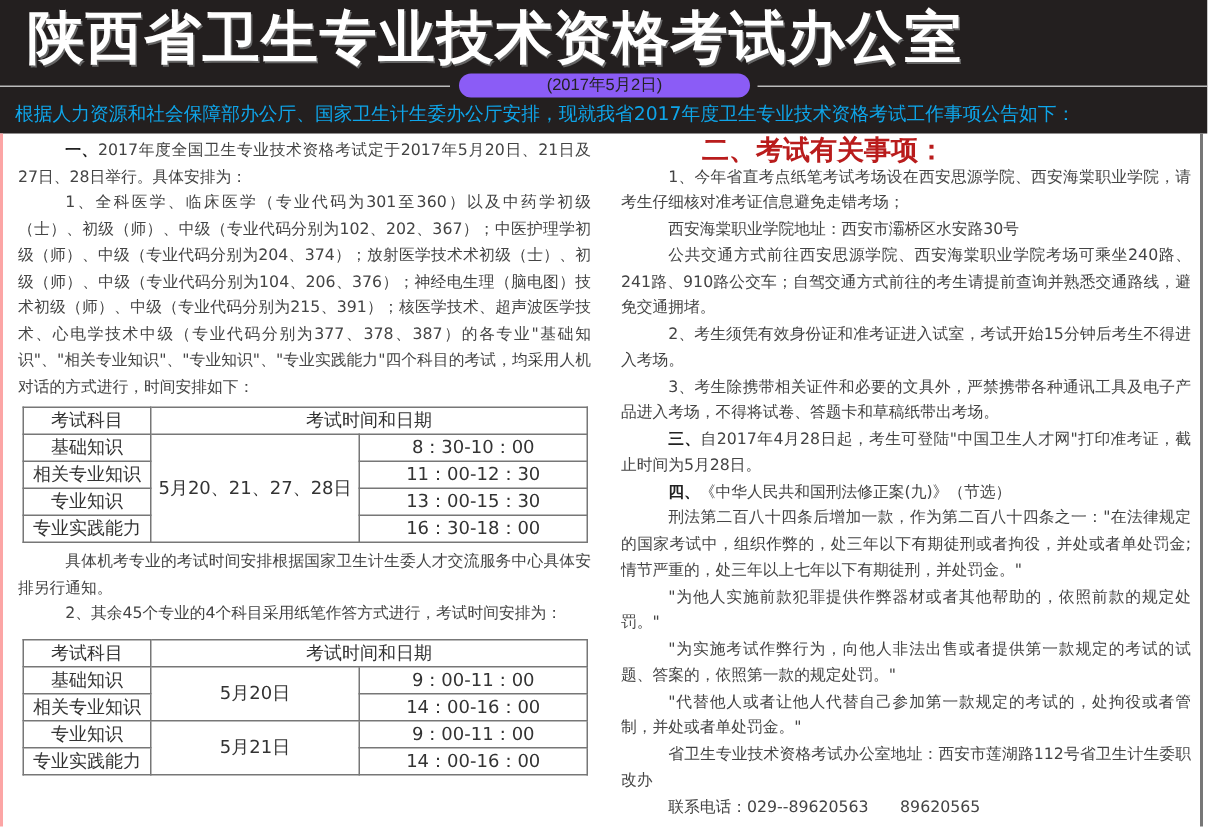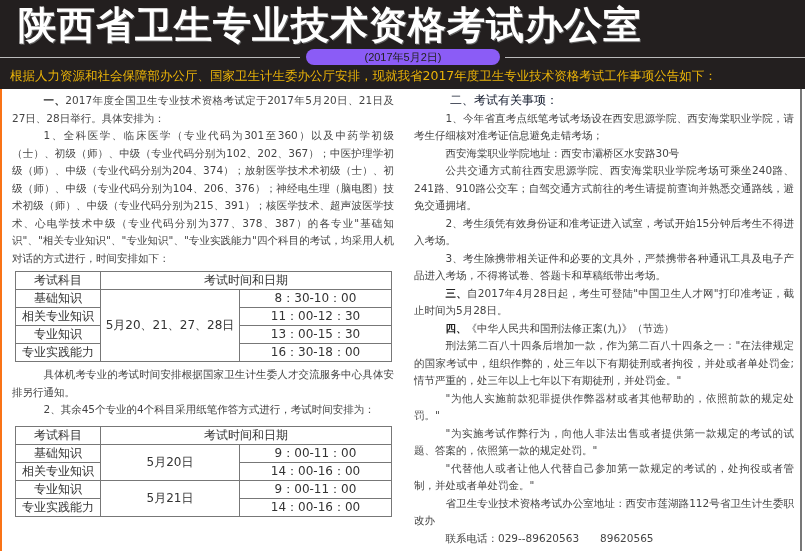--- a/index.html
+++ b/index.html
@@ -31,31 +31,31 @@
   .date-line.left { left: 0; width: 300px; }
   .date-line.right { left: 505px; width: 300px; }
   .date-pill {
     position: absolute; left: 306px; top: 0; width: 194px; height: 16px;
     background: #8b5cf6; border-radius: 8px;
     color: #222; font-size: 11px; line-height: 16px; text-align: center;
     font-family: "Liberation Sans", sans-serif;
   }
   .subtitle {
     position: absolute; left: 10px; top: 67px; width: 790px;
-    color: #eab308; font-size: 12.5px; line-height: 18px; white-space: nowrap;
+    color: #0ea5e9; font-size: 12.5px; line-height: 18px; white-space: nowrap;
   }
   .col {
     position: absolute; top: 89px; height: 462px;
     font-size: 10.5px; line-height: 17.5px; color: #444;
   }
-  .col.left { left: 0; width: 398px; border-left: 2px solid #f97316; }
+  .col.left { left: 0; width: 398px; border-left: 2px solid #fca5a5; }
   .col.right { left: 404px; width: 396px; border-right: 2px solid #777; }
   .para { margin: 0; padding: 0 6px 0 10px; text-align: justify; }
   .indent3 { text-indent: 3em; }
-  .heading { font-weight: normal; color: #0f172a; font-size: 12px; }
+  .heading { font-weight: bold; color: #b91c1c; font-size: 18px; }
   .heading-inline { font-weight: bold; color: #222; }
   table.sched {
     border-collapse: collapse; margin: 4px 0 4px 13px; width: 377px;
     font-size: 12px; color: #333;
   }
   table.sched td {
     border: 1px solid #777; text-align: center; height: 17px; padding: 0;
     line-height: 17px;
   }
   table.sched td.c1 { width: 84px; }

